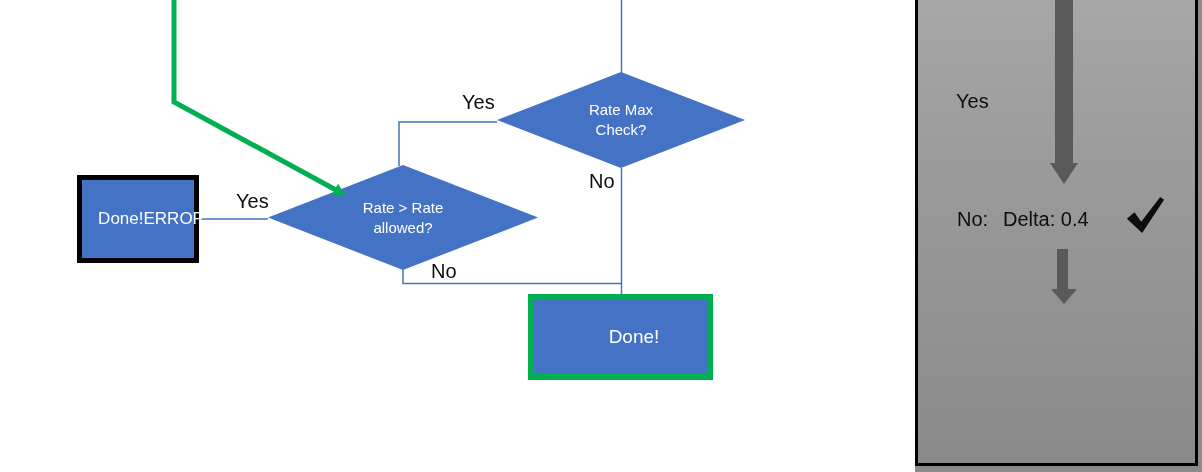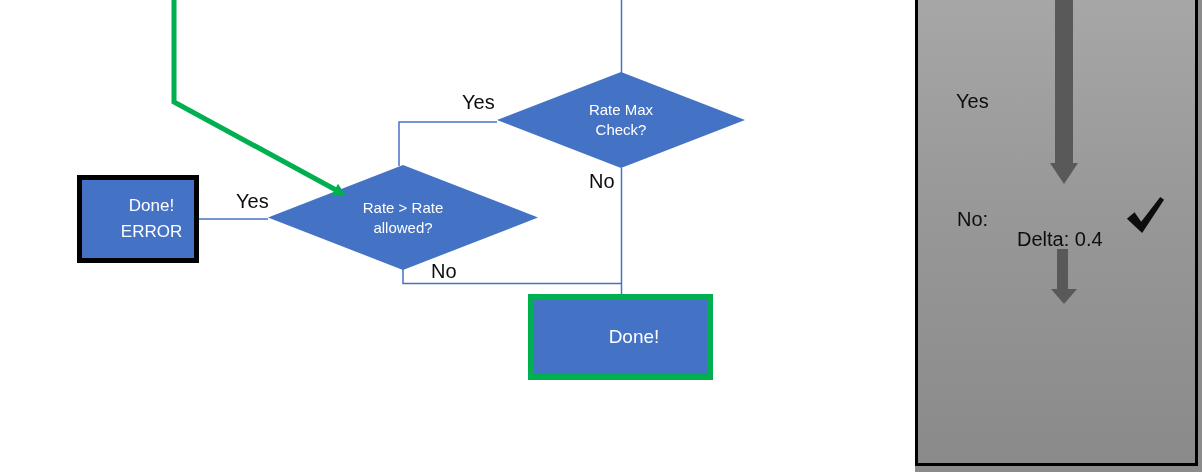--- a/index.html
+++ b/index.html
@@ -14,21 +14,21 @@
   
   .diamond{
     position:absolute;z-index:2;background:#4472C4;
     clip-path:polygon(50% 0,100% 50%,50% 100%,0 50%);
     display:flex;flex-direction:column;align-items:center;justify-content:center;
     color:#ffffff;text-align:center;
   }
   .diamond .dline{font-size:15px;line-height:20px;}
   .termbox{
     position:absolute;z-index:2;background:#4472C4;color:#ffffff;
-    display:flex;flex-direction:column;align-items:center;justify-content:center;
+    display:flex;flex-direction:row;align-items:center;justify-content:center;
     text-align:center;box-sizing:border-box;padding-left:27px;
   }
   .box-error{left:77px;top:175px;width:122px;height:88px;border:5px solid #000000;font-size:17px;line-height:26px;}
   .box-done{left:528px;top:294px;width:185px;height:86px;border:6px solid #00B050;font-size:19px;}
   .flow-label{position:absolute;z-index:3;color:#0d0d0d;font-size:20px;line-height:22px;}
 
   
   .side-region{position:absolute;left:915px;top:0;width:287px;height:472px;background:#8b8b8b;z-index:4;}
   .side-panel-bg{
     position:absolute;left:0;top:-8px;width:283px;height:474px;box-sizing:border-box;
@@ -84,21 +84,21 @@
 
   <div class="side-region">
     <div class="side-panel-bg"></div>
 
     <div class="panel-text" style="left:41px;top:90px;">Yes</div>
 
     <div class="arrow-shaft" style="left:140px;top:0;width:18px;height:163px;"></div>
     <div class="arrow-head-big" style="left:135px;top:163px;"></div>
 
     <div class="panel-text" style="left:42px;top:208px;">No:</div>
-    <div class="panel-text" style="left:102px;top:208px;margin-top:20px;">Delta: 0.4</div>
+    <div class="panel-text" style="left:88px;top:208px;">Delta: 0.4</div>
 
     <span class="check-wrap">
       <svg width="40" height="38" viewBox="0 0 42 38">
         <polygon points="2,23 10,16 17,26 37,0 41,3 18,38" fill="#0d0d0d"></polygon>
       </svg>
     </span>
 
     <div class="arrow-shaft" style="left:142px;top:249px;width:11px;height:40px;"></div>
     <div class="arrow-head-small" style="left:136px;top:289px;"></div>
 

